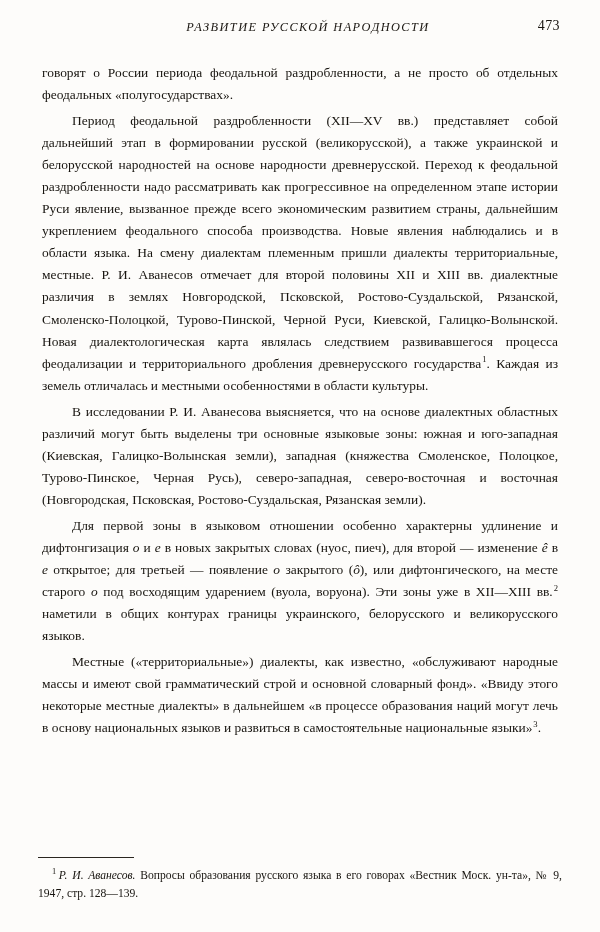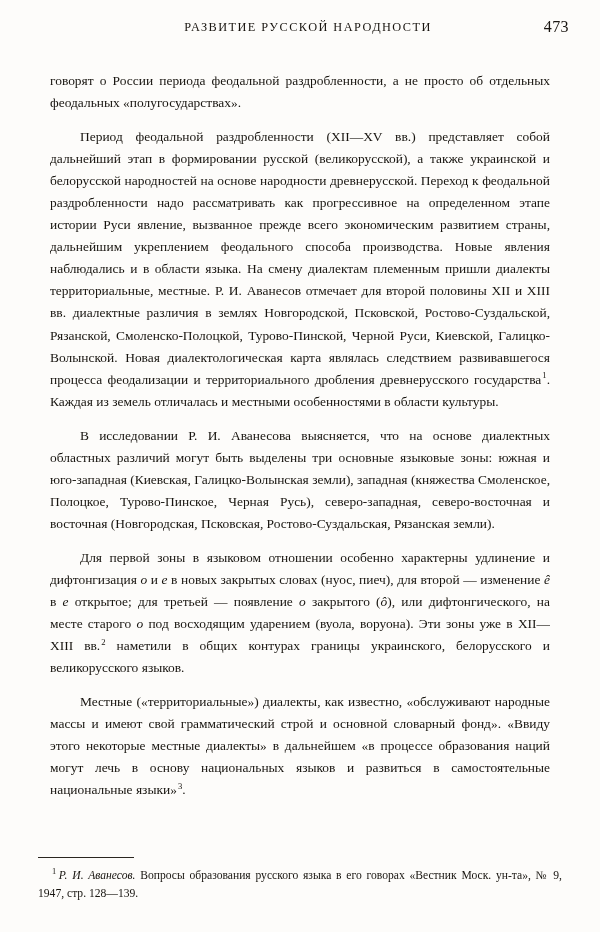--- a/index.html
+++ b/index.html
@@ -31,37 +31,38 @@
     display: flex;
     align-items: baseline;
     justify-content: center;
   }
   .running-head-title {
     font-size: 12.3px;
     letter-spacing: 1.45px;
     text-transform: uppercase;
     color: #191510;
     white-space: nowrap;
+    font-style: italic;
   }
   .folio {
     position: absolute;
     top: 18px;
-    right: 31px;
-    font-size: 16px;
+    right: 40px;
+    font-size: 14px;
     letter-spacing: 0.4px;
     color: #191510;
   }
   .body-col {
     position: absolute;
     top: 58px;
     left: 38px;
     width: 524px;
   }
   p.para {
-    margin: 12px;
+    margin: 4px;
     font-size: 13.45px;
     line-height: 22.05px;
     text-align: justify;
     text-justify: inter-word;
     text-indent: 30px;
     color: #17140f;
     hyphens: manual;
   }
   p.para.noindent {
     text-indent: 0;

